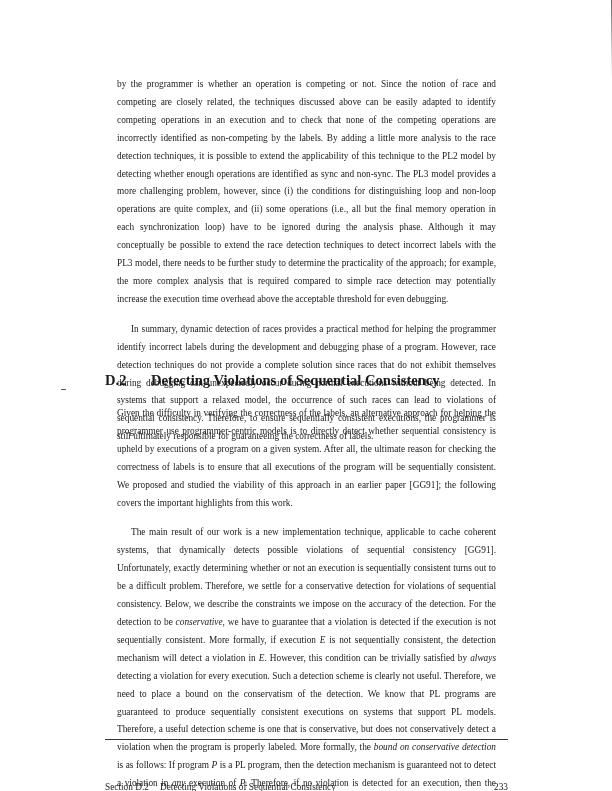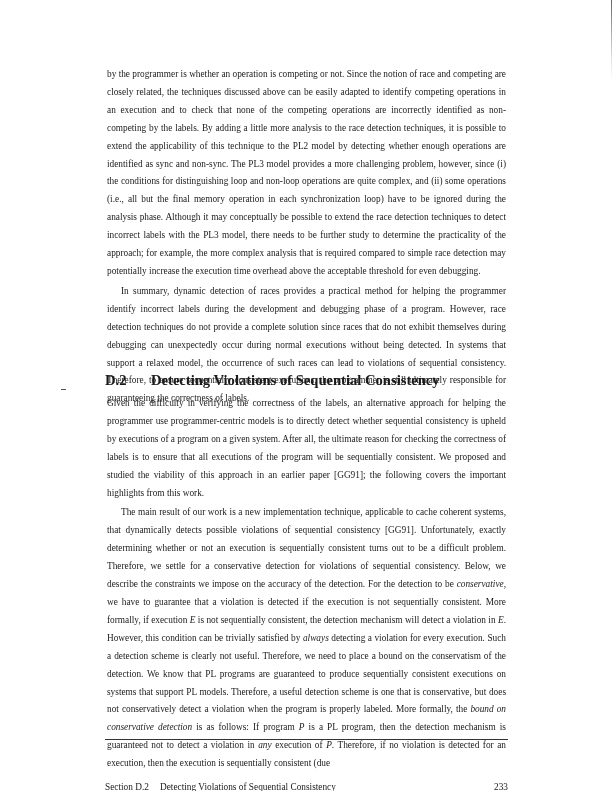--- a/index.html
+++ b/index.html
@@ -5,21 +5,21 @@
     html, body { margin: 0; padding: 0; }
     body {
       width: 612px; height: 791px; background: #ffffff; position: relative;
       overflow: hidden;
       font-family: "Liberation Serif", "DejaVu Serif", serif;
       color: #1a1a1a;
     }
     .page { position: absolute; left: 105px; top: 64px; width: 403px; }
     .para {
       font-size: 9.3px; line-height: 17.9px; text-align: justify;
-      margin: 2px; hyphens: none;
+      margin: 12px; hyphens: none;
     }
     .indent { text-indent: 14px; }
     .heading {
       position: absolute; left: 105px; top: 372px; width: 403px;
       font-size: 14.6px; font-weight: bold; margin: 0;
       white-space: nowrap;
     }
     .heading .num { display: inline-block; width: 46px; }
     .sec2 { position: absolute; left: 105px; top: 393px; width: 403px; }
     .footer-rule {

